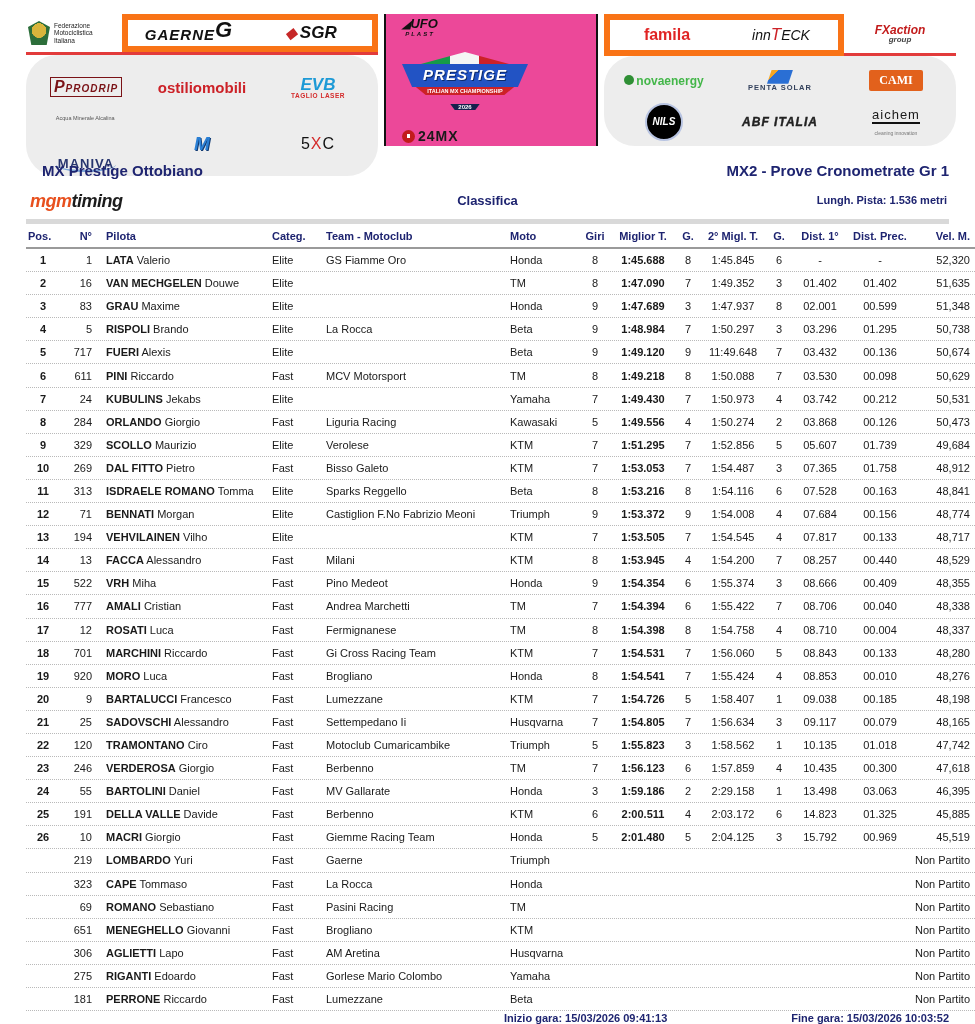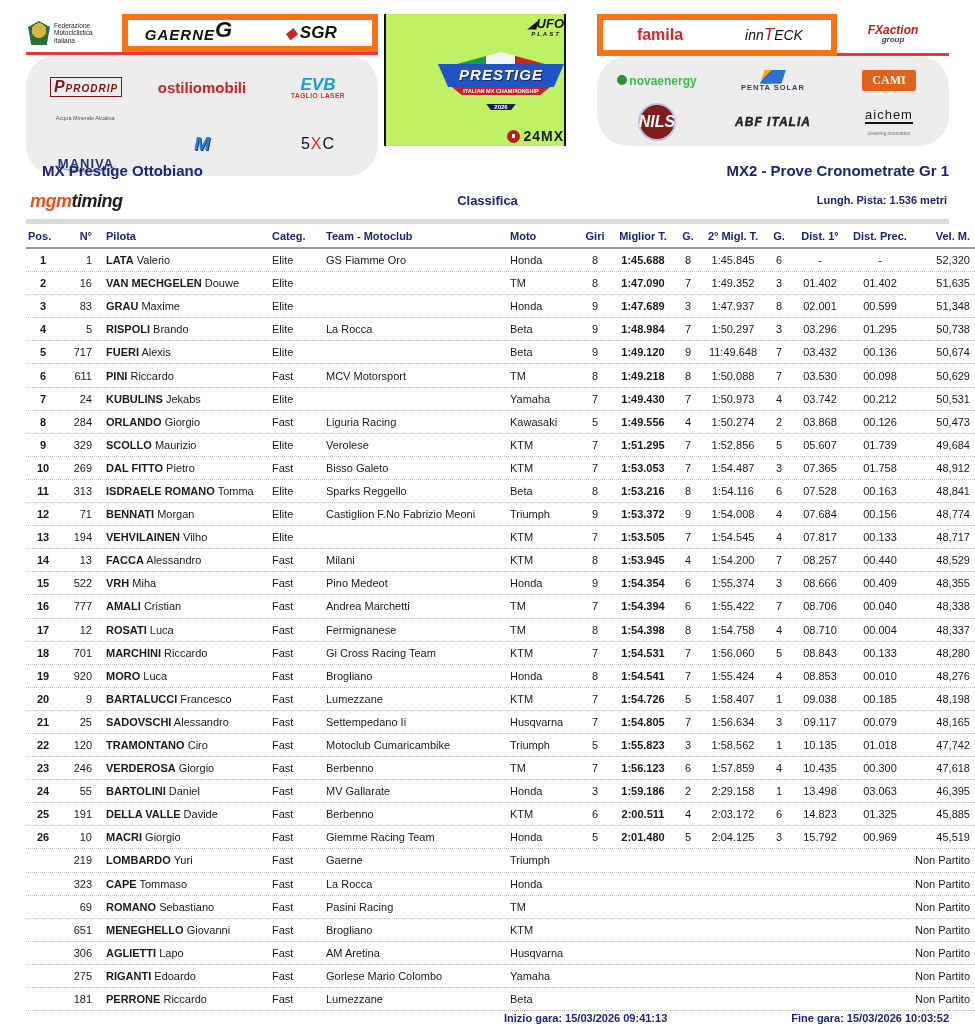--- a/index.html
+++ b/index.html
@@ -3,21 +3,21 @@
 <meta charset="utf-8">
 <style>
   html,body{margin:0;padding:0;background:#fff;}
   body{width:975px;height:1024px;font-family:"Liberation Sans",sans-serif;color:#1a1a1a;overflow:hidden;position:relative;}
 
   
   .hdr{margin:14px 26px 0 26px;display:flex;align-items:stretch;height:132px;}
   .hgroup{display:flex;flex-direction:column;}
   .hgroup.left{flex:0 0 352px;}
   .hgroup.right{flex:0 0 352px;margin-left:auto;}
-  .hcenter{flex:0 0 178px;border-left:2px solid #111;border-right:2px solid #111;display:flex;flex-direction:column;align-items:flex-end;justify-content:space-between;padding:2px 0;background:#bef264;margin:0 6px;}
+  .hcenter{flex:0 0 178px;border-left:2px solid #111;border-right:2px solid #111;display:flex;flex-direction:column;align-items:flex-start;justify-content:space-between;padding:2px 16px;background:#ec4899;margin:0 6px;}
   .toprow{display:flex;height:42px;}
   .redline{border-bottom:3px solid #e23b3b;}
   .fmicell{flex:0 0 92px;display:flex;align-items:center;gap:4px;padding:2px;}
   .blackbox{flex:1;border:6px solid #f97316;display:flex;}
   .blackbox .cell{flex:1;display:flex;align-items:center;justify-content:center;}
   .graygrid{flex:1;background:#ededed;display:grid;grid-template-columns:1fr 1fr 1fr;grid-template-rows:1fr 1fr;align-items:center;justify-items:center;padding:4px 2px;border-radius:31px;}
   .logotxt{font-weight:bold;}
 
   .fmi-emblem{width:22px;height:24px;background:radial-gradient(circle at 50% 40%,#d8b53c 0 40%,#2c6e3a 41% 100%);clip-path:polygon(50% 0,100% 25%,85% 100%,15% 100%,0 25%);}
   .fmi-text{font-size:6.5px;line-height:1.15;color:#222;width:58px;}
@@ -57,21 +57,21 @@
   .innteck .redT{color:#cc2127;font-size:17px;}
   .fxcell{flex:0 0 112px;display:flex;align-items:center;justify-content:center;}
   .fxaction{font-style:italic;font-weight:bold;color:#c21b1b;font-size:12px;line-height:1;text-align:center;}
   .fxaction small{display:block;font-size:8px;color:#444;}
   .nova{font-size:12px;font-weight:bold;color:#43b649;}
   .nova .dot{display:inline-block;width:10px;height:10px;border-radius:50%;background:#2f8f35;margin-right:2px;}
   .penta{display:flex;flex-direction:column;align-items:center;line-height:1;}
   .penta .panel{width:26px;height:14px;background:linear-gradient(135deg,#f5a623 0 30%,#2a6fd4 30% 100%);clip-path:polygon(18% 0,100% 0,82% 100%,0 100%);}
   .penta .pt{font-size:7.5px;font-weight:bold;color:#33415c;letter-spacing:1px;}
   .cami{background:#e2611c;color:#fff;font-weight:bold;font-size:12px;font-family:"Liberation Serif",serif;padding:3px 10px;border-radius:2px;}
-  .nils{width:34px;height:34px;border-radius:50%;background:#7f1d1d;color:#fff;display:flex;align-items:center;justify-content:center;font-style:italic;font-weight:bold;font-size:16px;border:2px solid #b8c4e2;}
+  .nils{width:34px;height:34px;border-radius:50%;background:#000000;color:#fff;display:flex;align-items:center;justify-content:center;font-style:italic;font-weight:bold;font-size:10px;border:2px solid #b8c4e2;}
   .abf{font-style:italic;font-weight:bold;font-size:12px;color:#222;letter-spacing:1px;-webkit-text-stroke:.4px #222;}
   .aichem{text-align:center;line-height:1;}
   .aichem .am{font-size:13px;color:#1a1a1a;letter-spacing:1px;border-bottom:2px solid #111;}
   .aichem .as{font-size:5px;color:#777;}
 
   
   .titles{margin:16px 26px 0 26px;position:relative;height:26px;}
   .t-left{position:absolute;left:16px;top:0;font-size:15px;font-weight:bold;color:#1e2470;}
   .t-center{position:absolute;left:7px;right:0;text-align:right;top:0;font-size:15px;font-weight:bold;color:#1e2470;}
   .subrow{margin:2px 26px 0 26px;position:relative;height:26px;}

